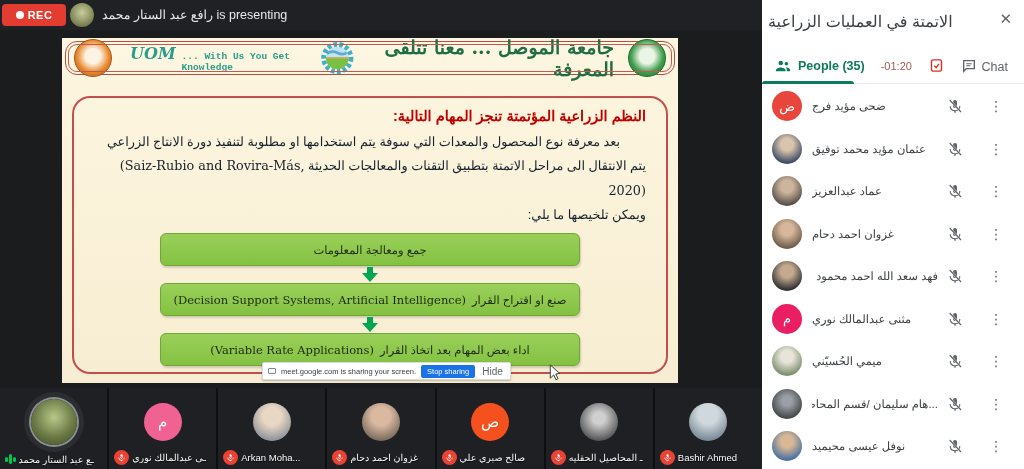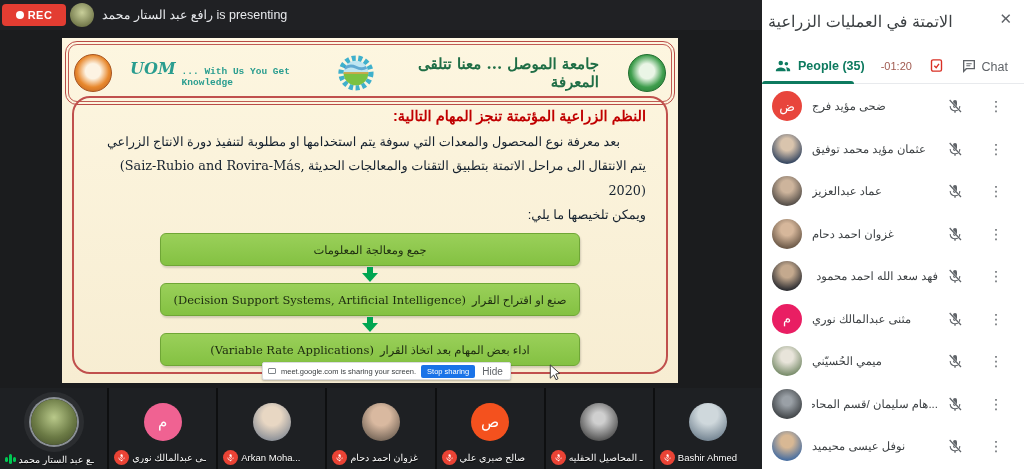--- a/index.html
+++ b/index.html
@@ -15,30 +15,30 @@
   .rec-label { color:#fff; font-size:11px; font-weight:bold; letter-spacing:.5px; }
   .presenter-avatar { position:absolute; left:70px; top:3px; width:24px; height:24px; border-radius:50%;
                background:radial-gradient(circle at 50% 40%, #c9cf9a 0%, #6c7245 80%); }
   .presenter-text { position:absolute; left:102px; top:7px; color:#e8eaed; font-size:12.5px; direction:ltr; }
 
   
   .slide { position:absolute; left:62px; top:38px; width:616px; height:345px;
            background:linear-gradient(#fdf6e0, #f7edd2); }
   .double-frame { position:relative; border:1.5px solid #b94a45; border-radius:12px; }
   .double-frame::after { content:""; position:absolute; inset:2px; border:1px solid #c05a52; border-radius:9px; pointer-events:none; }
-  .slide-header { position:absolute; left:3px; right:3px; top:3px; height:64px;
+  .slide-header { position:absolute; left:3px; right:3px; top:3px; height:34px;
                   display:flex; align-items:center; justify-content:space-between; padding:0 8px; }
   .logo-round { width:38px; height:38px; border-radius:50%; flex:0 0 auto; }
   .logo-left  { background:radial-gradient(circle at 50% 45%, #fdf3e3 28%, #e8882d 60%, #a8541e 100%); border:1px solid #a8541e; }
   .logo-right { background:radial-gradient(circle at 50% 45%, #eaf5e6 28%, #3f9e4d 60%, #1f6e2f 100%); border:1px solid #1f6e2f; }
   .uom-group { display:flex; align-items:baseline; gap:6px; margin-left:18px; }
   .uom-word { font-family:"DejaVu Serif", serif; font-style:italic; font-weight:bold; color:#2a9d8f; font-size:16px; }
   .uom-motto { font-family:"Liberation Mono", monospace; color:#2a9d8f; font-size:9.5px; font-weight:bold; }
-  .motto-ar { direction:rtl; color:#1f6e46; font-size:15px; font-weight:bold;
-              font-family:"DejaVu Serif", serif; margin-right:29px; }
+  .motto-ar { direction:rtl; color:#1f6e46; font-size:19px; font-weight:bold;
+              font-family:"DejaVu Serif", serif; margin-right:14px; }
 
   .content-box { position:absolute; left:10px; right:10px; top:58px; bottom:9px;
                  border:2px solid #c0504d; border-radius:18px; padding:6px 14px 4px; }
   .slide-title { direction:rtl; text-align:right; color:#c00000; font-weight:bold; font-size:14.5px; margin:4px 6px 6px; }
   .slide-para { direction:rtl; text-align:right; color:#15212e; font-size:12.8px; line-height:1.9; margin:0 6px; }
   .slide-para .indent { display:inline-block; width:26px; }
   .en { direction:ltr; unicode-bidi:embed; font-family:"DejaVu Serif", serif; }
 
   .flow { width:420px; margin:6px auto 0; }
   .flow-box { direction:rtl; background:linear-gradient(#9ad05a,#84c142); border:1px solid #6fa636;

